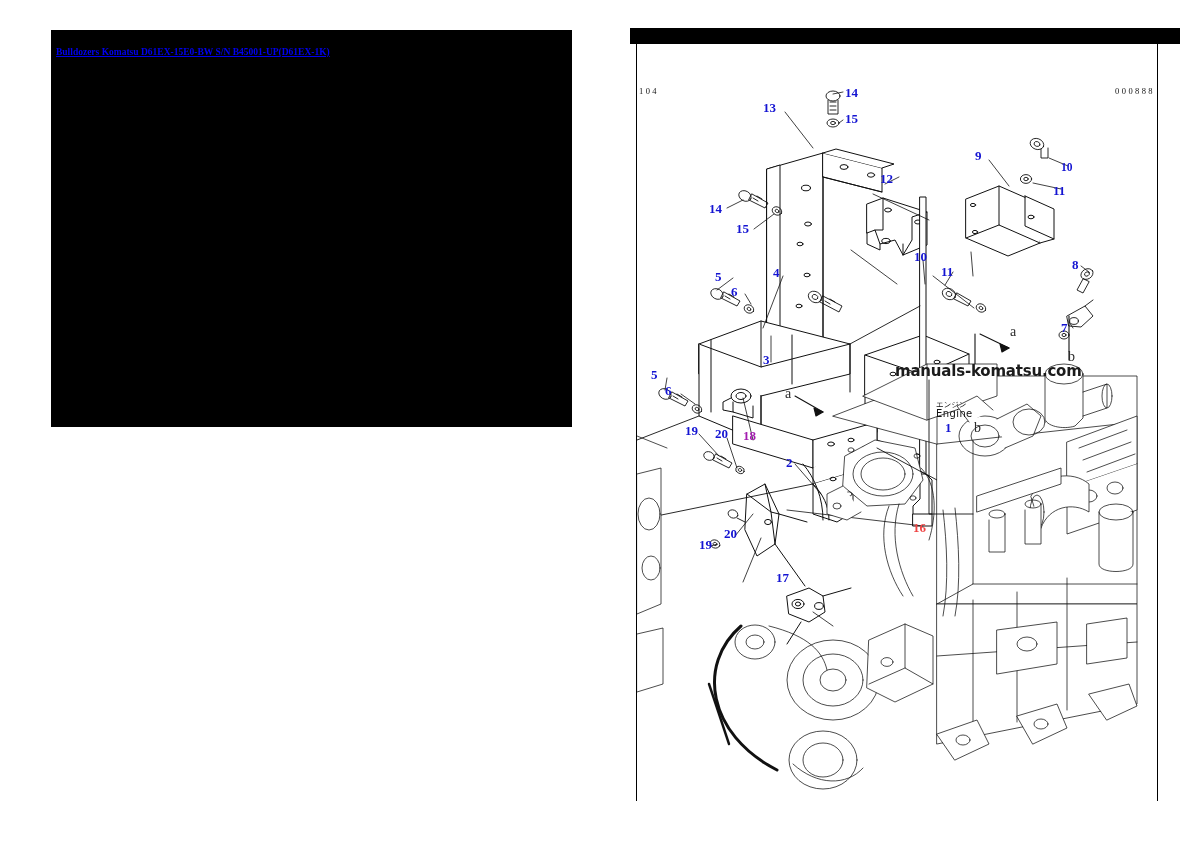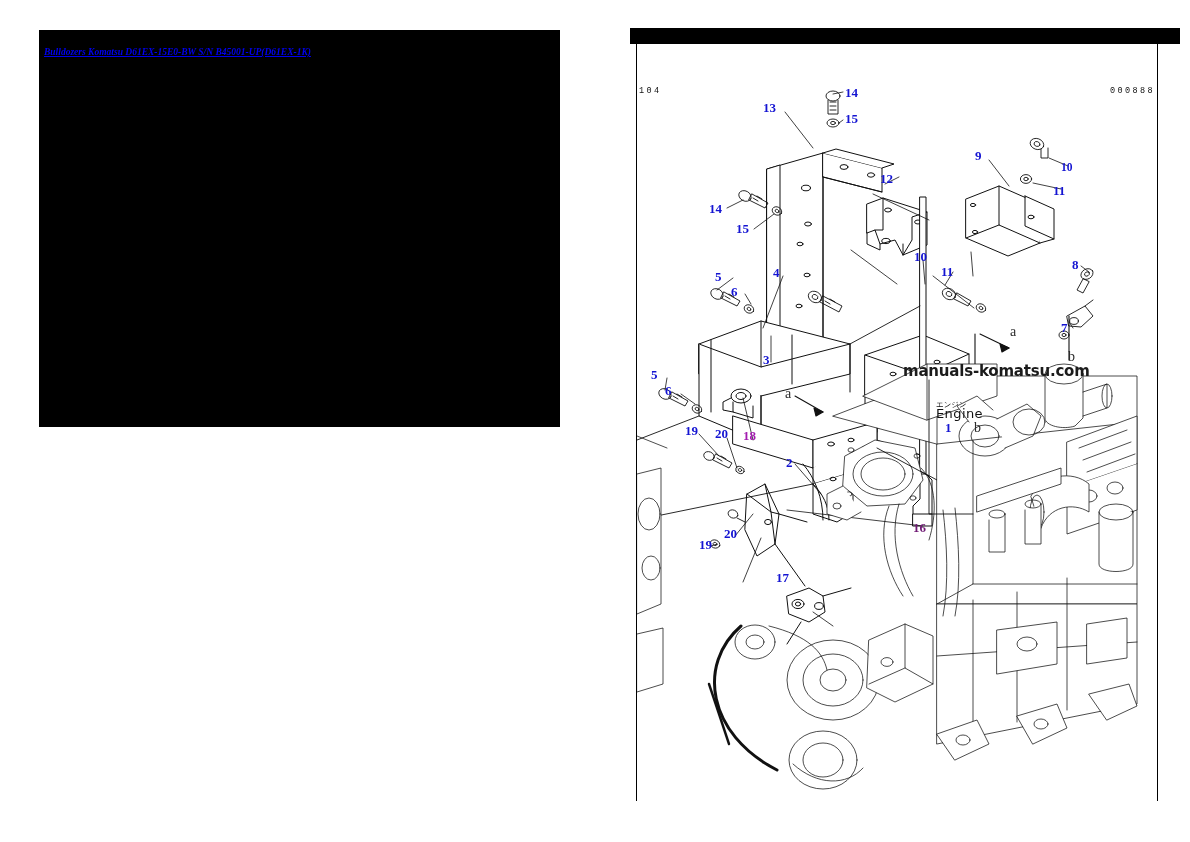--- a/index.html
+++ b/index.html
@@ -12,24 +12,23 @@
     width: 1190px;
     height: 842px;
     position: relative;
     overflow: hidden;
     font-family: "Liberation Sans", sans-serif;
   }
 
   
   #left-panel {
     position: absolute;
-    left: 4px; top: 0;
+    left: 16px; top: 0;
     width: 600px;
     height: 728px;
-    font-style: italic;
   }
   #viewer-box {
     position: absolute;
     left: 35px;
     top: 30px;
     width: 521px;
     height: 397px;
     background: #000000;
   }
   #breadcrumb {
@@ -83,21 +82,21 @@
     height: 757px;
     border-left: 1.6px solid #000;
     border-right: 1.6px solid #000;
     box-sizing: border-box;
     overflow: hidden;
     background: #fff;
   }
   .page-num {
     position: absolute;
     top: 42px;
-    font-family: Liberation Mono, monospace;
+    font-family: Liberation Serif, serif;
     font-size: 8.5px;
     letter-spacing: 2.4px;
     color: #111;
     white-space: nowrap;
   }
   #page-num-left  { left: 2px; }
   #page-num-right { right: 2px; }
 
   
   .callout {
@@ -121,25 +120,25 @@
   }
   #engine-label {
     position: absolute;
     color: #111;
     font-family: "DejaVu Sans", sans-serif;
     font-size: 7.5px;
     line-height: 9px;
     text-align: left;
     white-space: nowrap;
   }
-  #engine-label .en { font-size: 13px; letter-spacing: .4px; }
+  #engine-label .en { font-size: 10px; letter-spacing: .4px; }
 
   #watermark {
     position: absolute;
-    left: 266px;
+    left: 258px;
     top: 318px;
     font-family: "DejaVu Sans", sans-serif;
     font-size: 15px;
     font-weight: bold;
     color: #1b1b1b;
     letter-spacing: -0.2px;
     white-space: nowrap;
     z-index: 40;
   }
 
@@ -587,21 +586,21 @@
         <div class="callout" style="left: 94px; top: 241px; color: rgb(20, 20, 210);">6</div>
         <div class="callout" style="left: 136px; top: 222px; color: rgb(20, 20, 210);">4</div>
         <div class="callout" style="left: 14px; top: 324px; color: rgb(20, 20, 210);">5</div>
         <div class="callout" style="left: 28px; top: 340px; color: rgb(20, 20, 210);">6</div>
         <div class="callout" style="left: 126px; top: 309px; color: rgb(20, 20, 210);">3</div>
         <div class="callout" style="left: 308px; top: 377px; color: rgb(20, 20, 210);">1</div>
         <div class="callout" style="left: 48px; top: 380px; color: rgb(20, 20, 210);">19</div>
         <div class="callout" style="left: 78px; top: 383px; color: rgb(20, 20, 210);">20</div>
         <div class="callout" style="left: 106px; top: 385px; color: #a21caf;">18</div>
         <div class="callout" style="left: 149px; top: 412px; color: rgb(20, 20, 210);">2</div>
-        <div class="callout" style="left: 276px; top: 477px; color: #701a75;">16</div>
+        <div class="callout" style="left: 276px; top: 477px; color: #ef4444;">16</div>
         <div class="callout" style="left: 87px; top: 483px; color: rgb(20, 20, 210);">20</div>
         <div class="callout" style="left: 62px; top: 494px; color: rgb(20, 20, 210);">19</div>
         <div class="callout" style="left: 96px; top: 527px; color: rgb(20, 20, 210); margin-left: 43px;">17</div>
       </div>
     <div id="marker-layer">
         <div class="marker" style="left: 148px; top: 343px;">a</div>
         <div class="marker" style="left: 337px; top: 377px;">b</div>
         <div class="marker" style="left: 373px; top: 281px;">a</div>
         <div class="marker" style="left: 431px; top: 306px;">b</div>
       </div>

